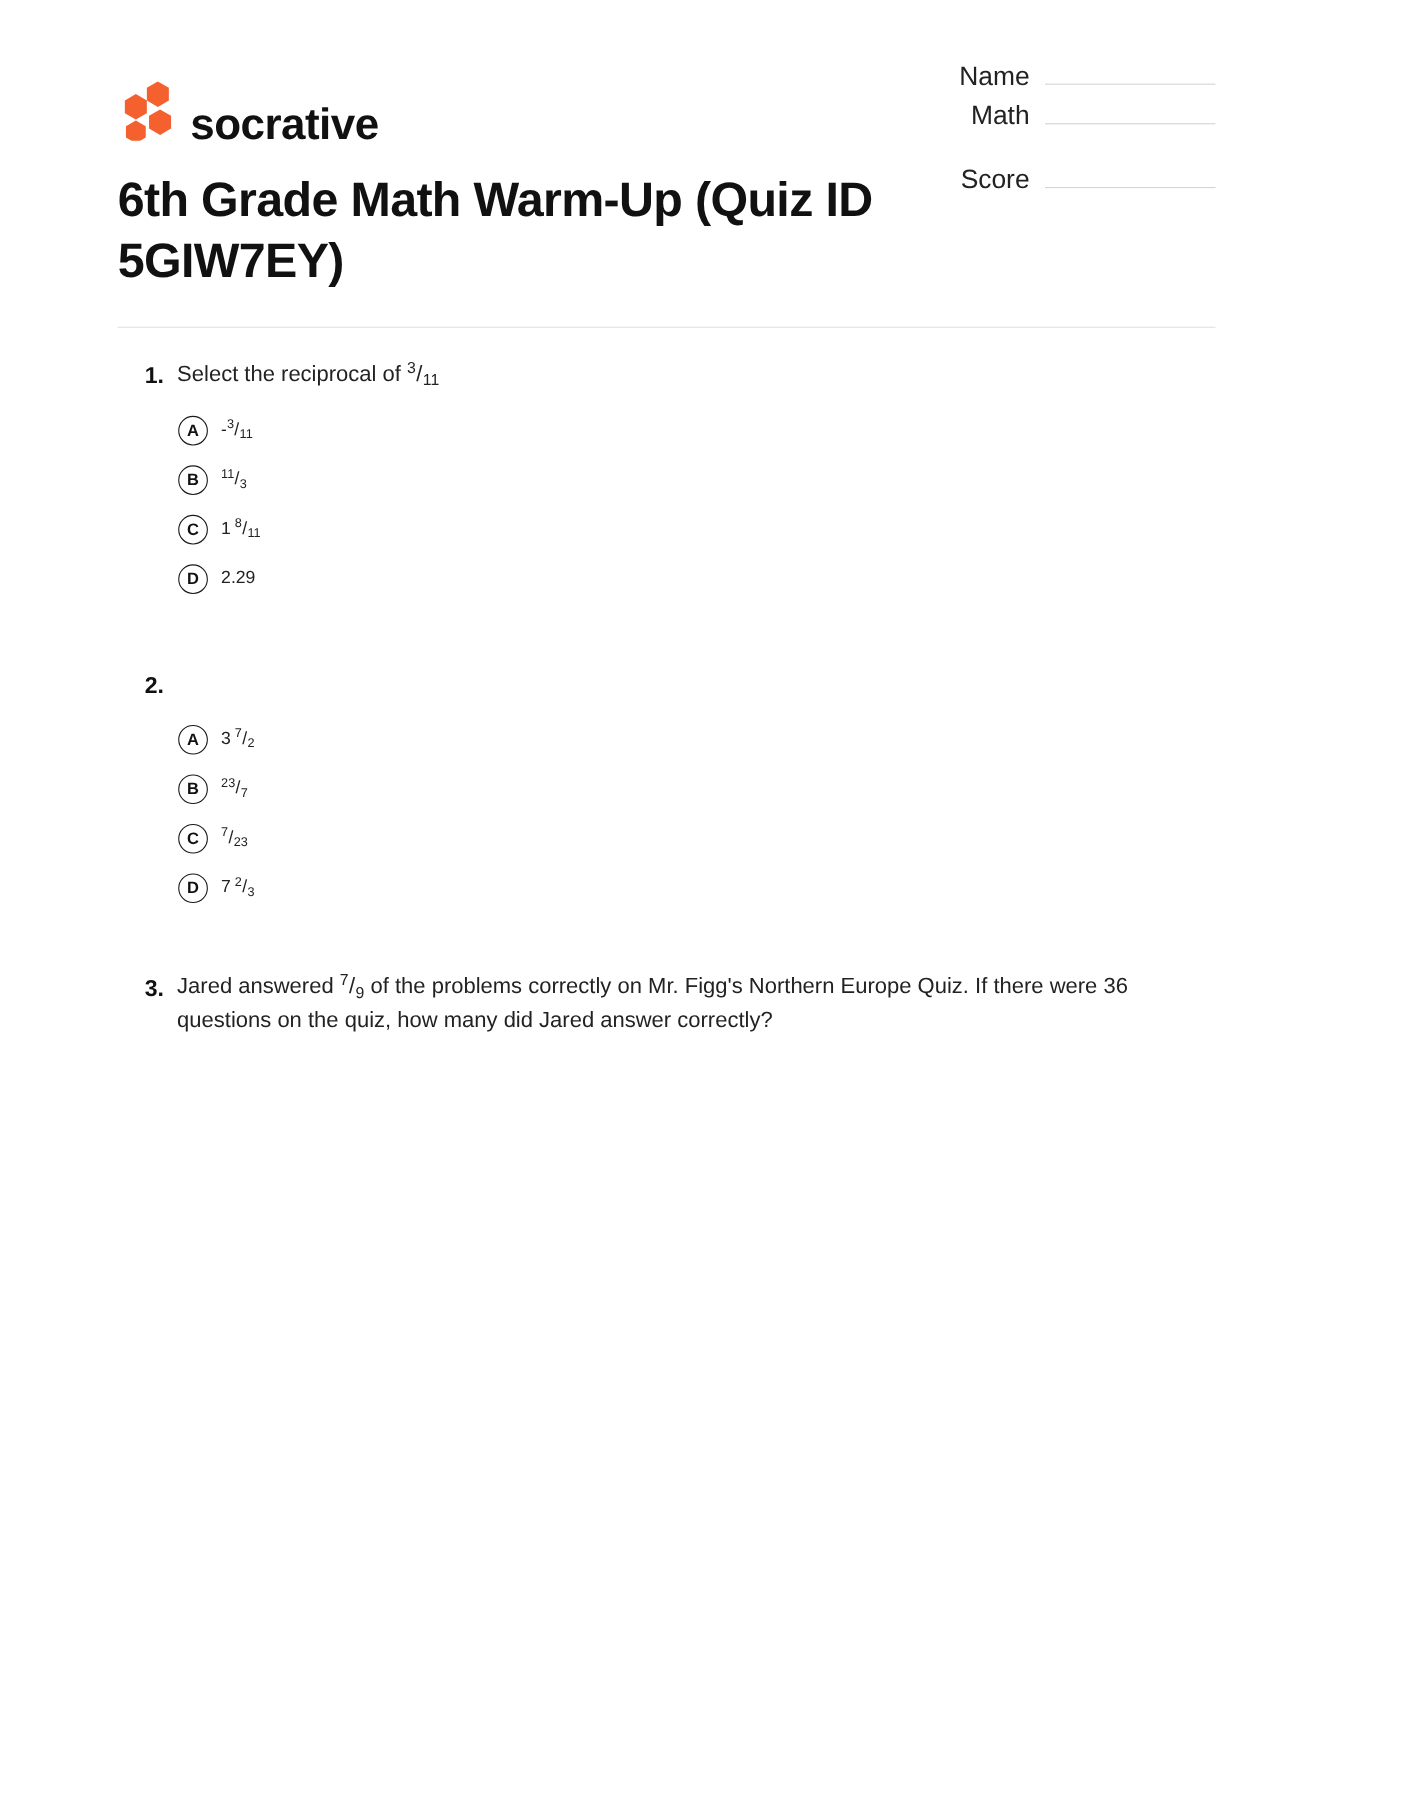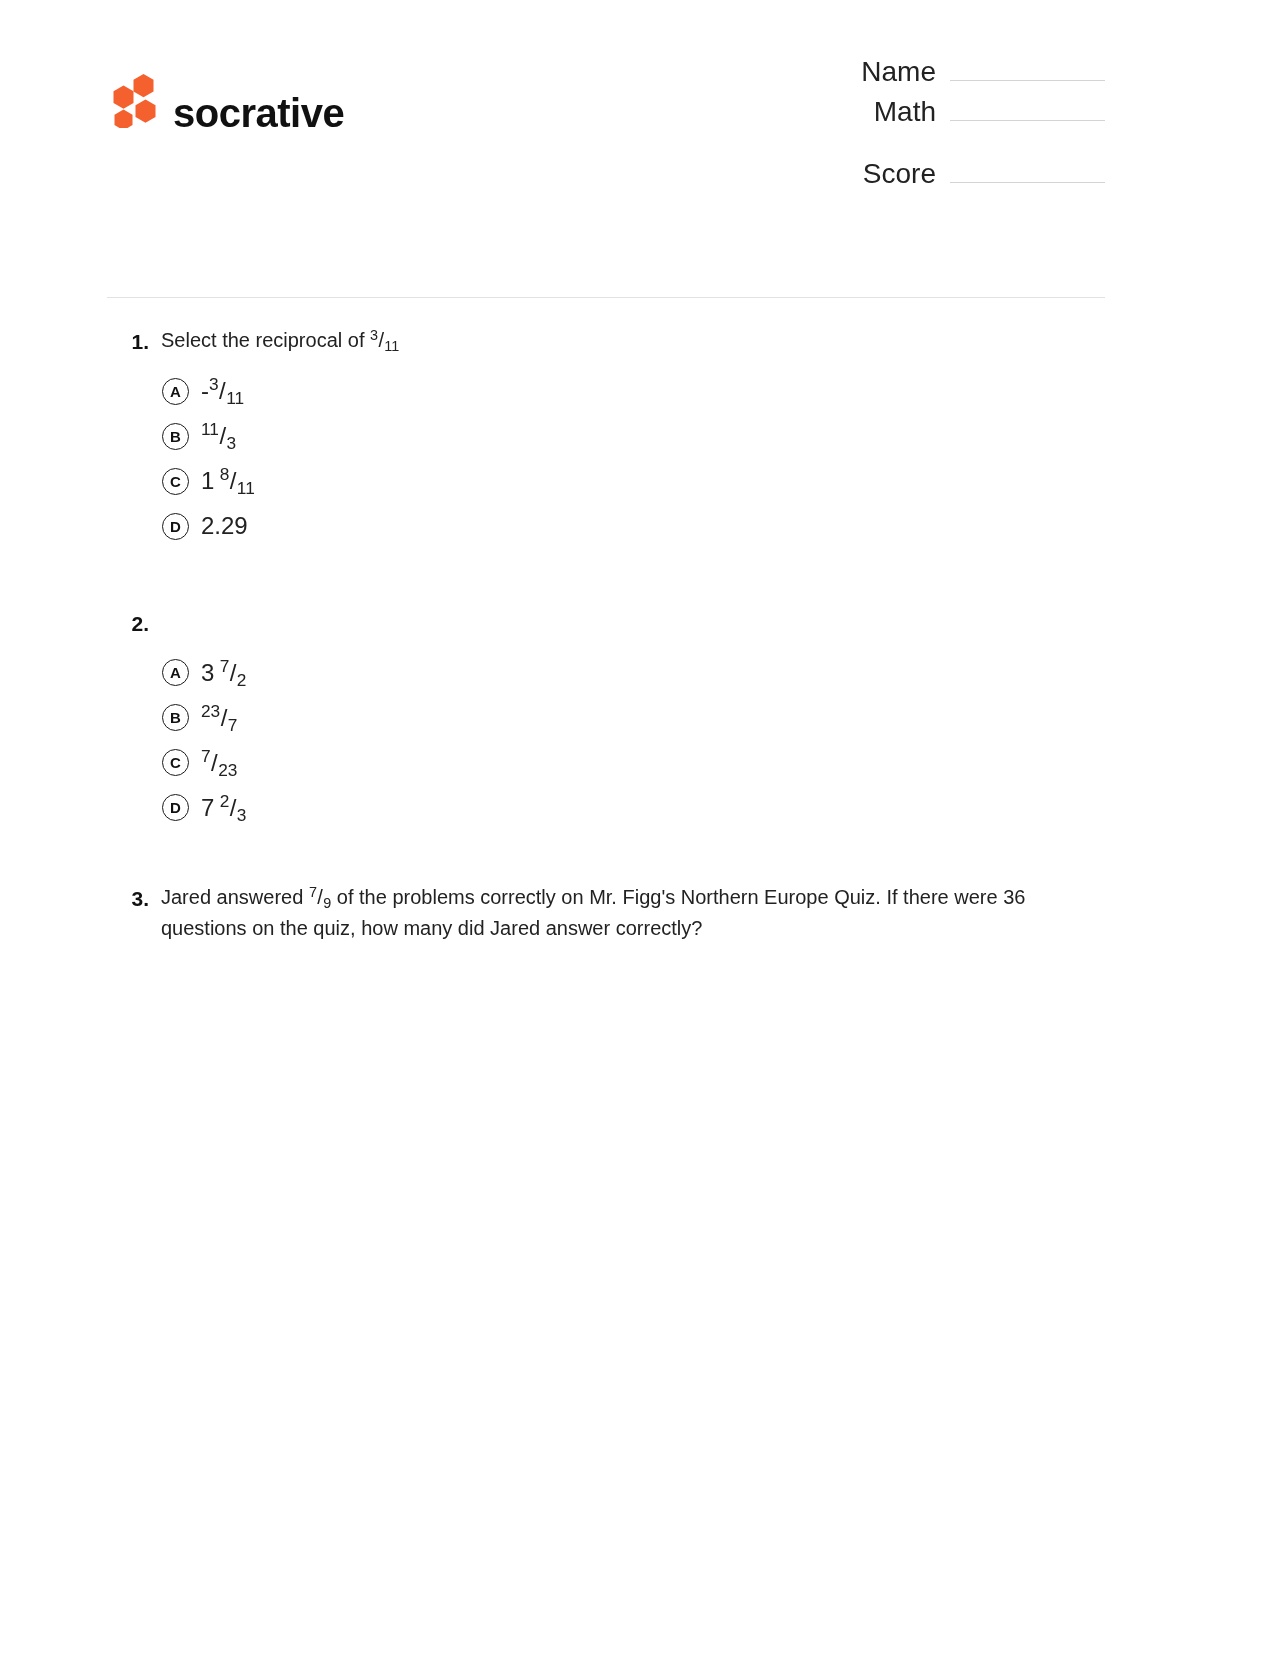--- a/index.html
+++ b/index.html
@@ -59,21 +59,21 @@
     width: 300px;
   }
   .meta-row {
     display: flex;
     align-items: baseline;
     justify-content: flex-end;
     gap: 14px;
     margin-bottom: 8px;
   }
   .meta-label {
-    font-size: 28px;
+    font-size: 24px;
     color: #222222;
     text-align: right;
     white-space: nowrap;
   }
   .meta-line {
     display: block;
     width: 155px;
     border-bottom: 1.5px solid #d4d4d4;
     height: 20px;
   }
@@ -152,21 +152,21 @@
     border-radius: 50%;
     display: flex;
     align-items: center;
     justify-content: center;
     font-size: 15px;
     font-weight: 700;
     color: #111111;
     box-sizing: border-box;
   }
   .opt-text {
-    font-size: 24px;
+    font-size: 16px;
     color: #222222;
     line-height: 1.4;
     white-space: nowrap;
   }
 
   
   .frac { white-space: nowrap; }
   .frac sup,
   .frac sub {
     font-size: 0.72em;
@@ -209,20 +209,21 @@
       <div class="meta-row">
         <span class="meta-label">Math</span>
         <span class="meta-line"></span>
       </div>
       <div class="meta-row score">
         <span class="meta-label">Score</span>
         <span class="meta-line"></span>
       </div>
     </div>
 
+    <div class="title">6th Grade Math Warm-Up (Quiz ID 5GIW7EY)</div>
   </div>
 
   <div class="rule"></div>
 
   <div class="questions">
 
     <div class="question q1">
       <div class="q-head">
         <span class="q-num">1.</span>
         <span class="q-text"><span>Select the reciprocal of </span><span class="frac"><sup>3</sup><span class="sl">/</span><sub>11</sub></span></span>

